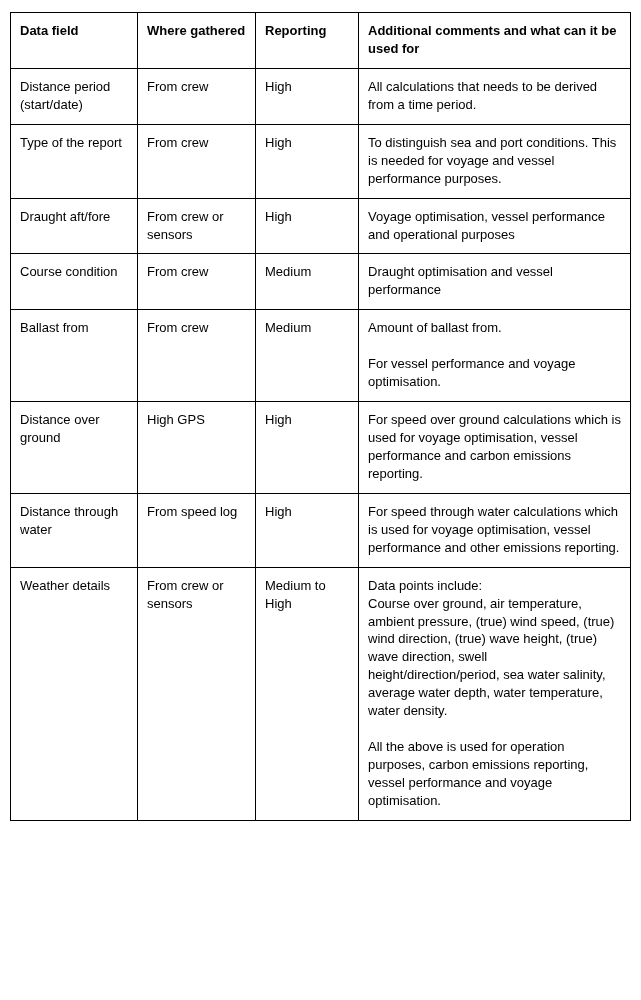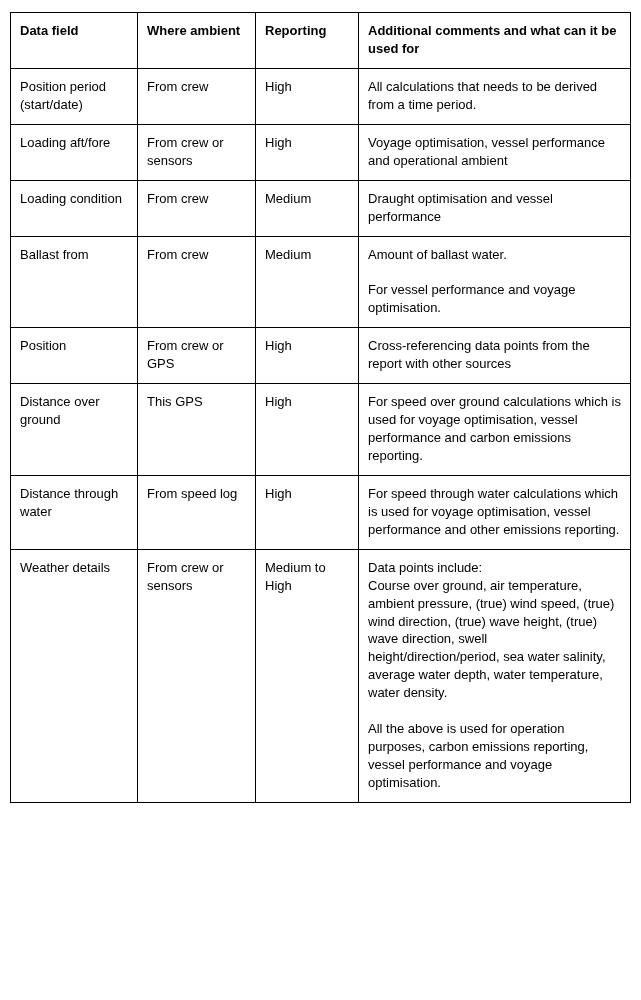--- a/index.html
+++ b/index.html
@@ -46,61 +46,61 @@
   <table class="data-table">
     <colgroup>
       <col class="c1">
         <col class="c2">
         <col class="c3">
         <col class="c4">
     </colgroup>
     <thead>
       <tr>
         <th>Data field</th>
-        <th>Where ambient</th>
+        <th>Where gathered</th>
         <th>Reporting</th>
         <th>Additional comments and what can it be used for</th>
       </tr>
     </thead>
     <tbody>
       <tr>
-        <td>Position period (start/date)</td>
+        <td>Distance period (start/date)</td>
         <td>From crew</td>
         <td>High</td>
         <td>All calculations that needs to be derived from a time period.</td>
       </tr>
       <tr>
-        <td>Loading aft/fore</td>
+        <td>Type of the report</td>
+        <td>From crew</td>
+        <td>High</td>
+        <td>To distinguish sea and port conditions. This is needed for voyage and vessel performance purposes.</td>
+      </tr>
+      <tr>
+        <td>Draught aft/fore</td>
         <td>From crew or sensors</td>
         <td>High</td>
-        <td>Voyage optimisation, vessel performance and operational ambient</td>
+        <td>Voyage optimisation, vessel performance and operational purposes</td>
       </tr>
       <tr>
-        <td>Loading condition</td>
+        <td>Course condition</td>
         <td>From crew</td>
         <td>Medium</td>
         <td>Draught optimisation and vessel performance</td>
       </tr>
       <tr>
         <td>Ballast from</td>
         <td>From crew</td>
         <td>Medium</td>
-        <td>Amount of ballast water.
+        <td>Amount of ballast from.
 
 For vessel performance and voyage optimisation.</td>
       </tr>
       <tr>
-        <td>Position</td>
-        <td>From crew or GPS</td>
-        <td>High</td>
-        <td>Cross-referencing data points from the report with other sources</td>
-      </tr>
-      <tr>
         <td>Distance over ground</td>
-        <td>This GPS</td>
+        <td>High GPS</td>
         <td>High</td>
         <td>For speed over ground calculations which is used for voyage optimisation, vessel performance and carbon emissions reporting.</td>
       </tr>
       <tr>
         <td>Distance through water</td>
         <td>From speed log</td>
         <td>High</td>
         <td>For speed through water calculations which is used for voyage optimisation, vessel performance and other emissions reporting.</td>
       </tr>
       <tr>

